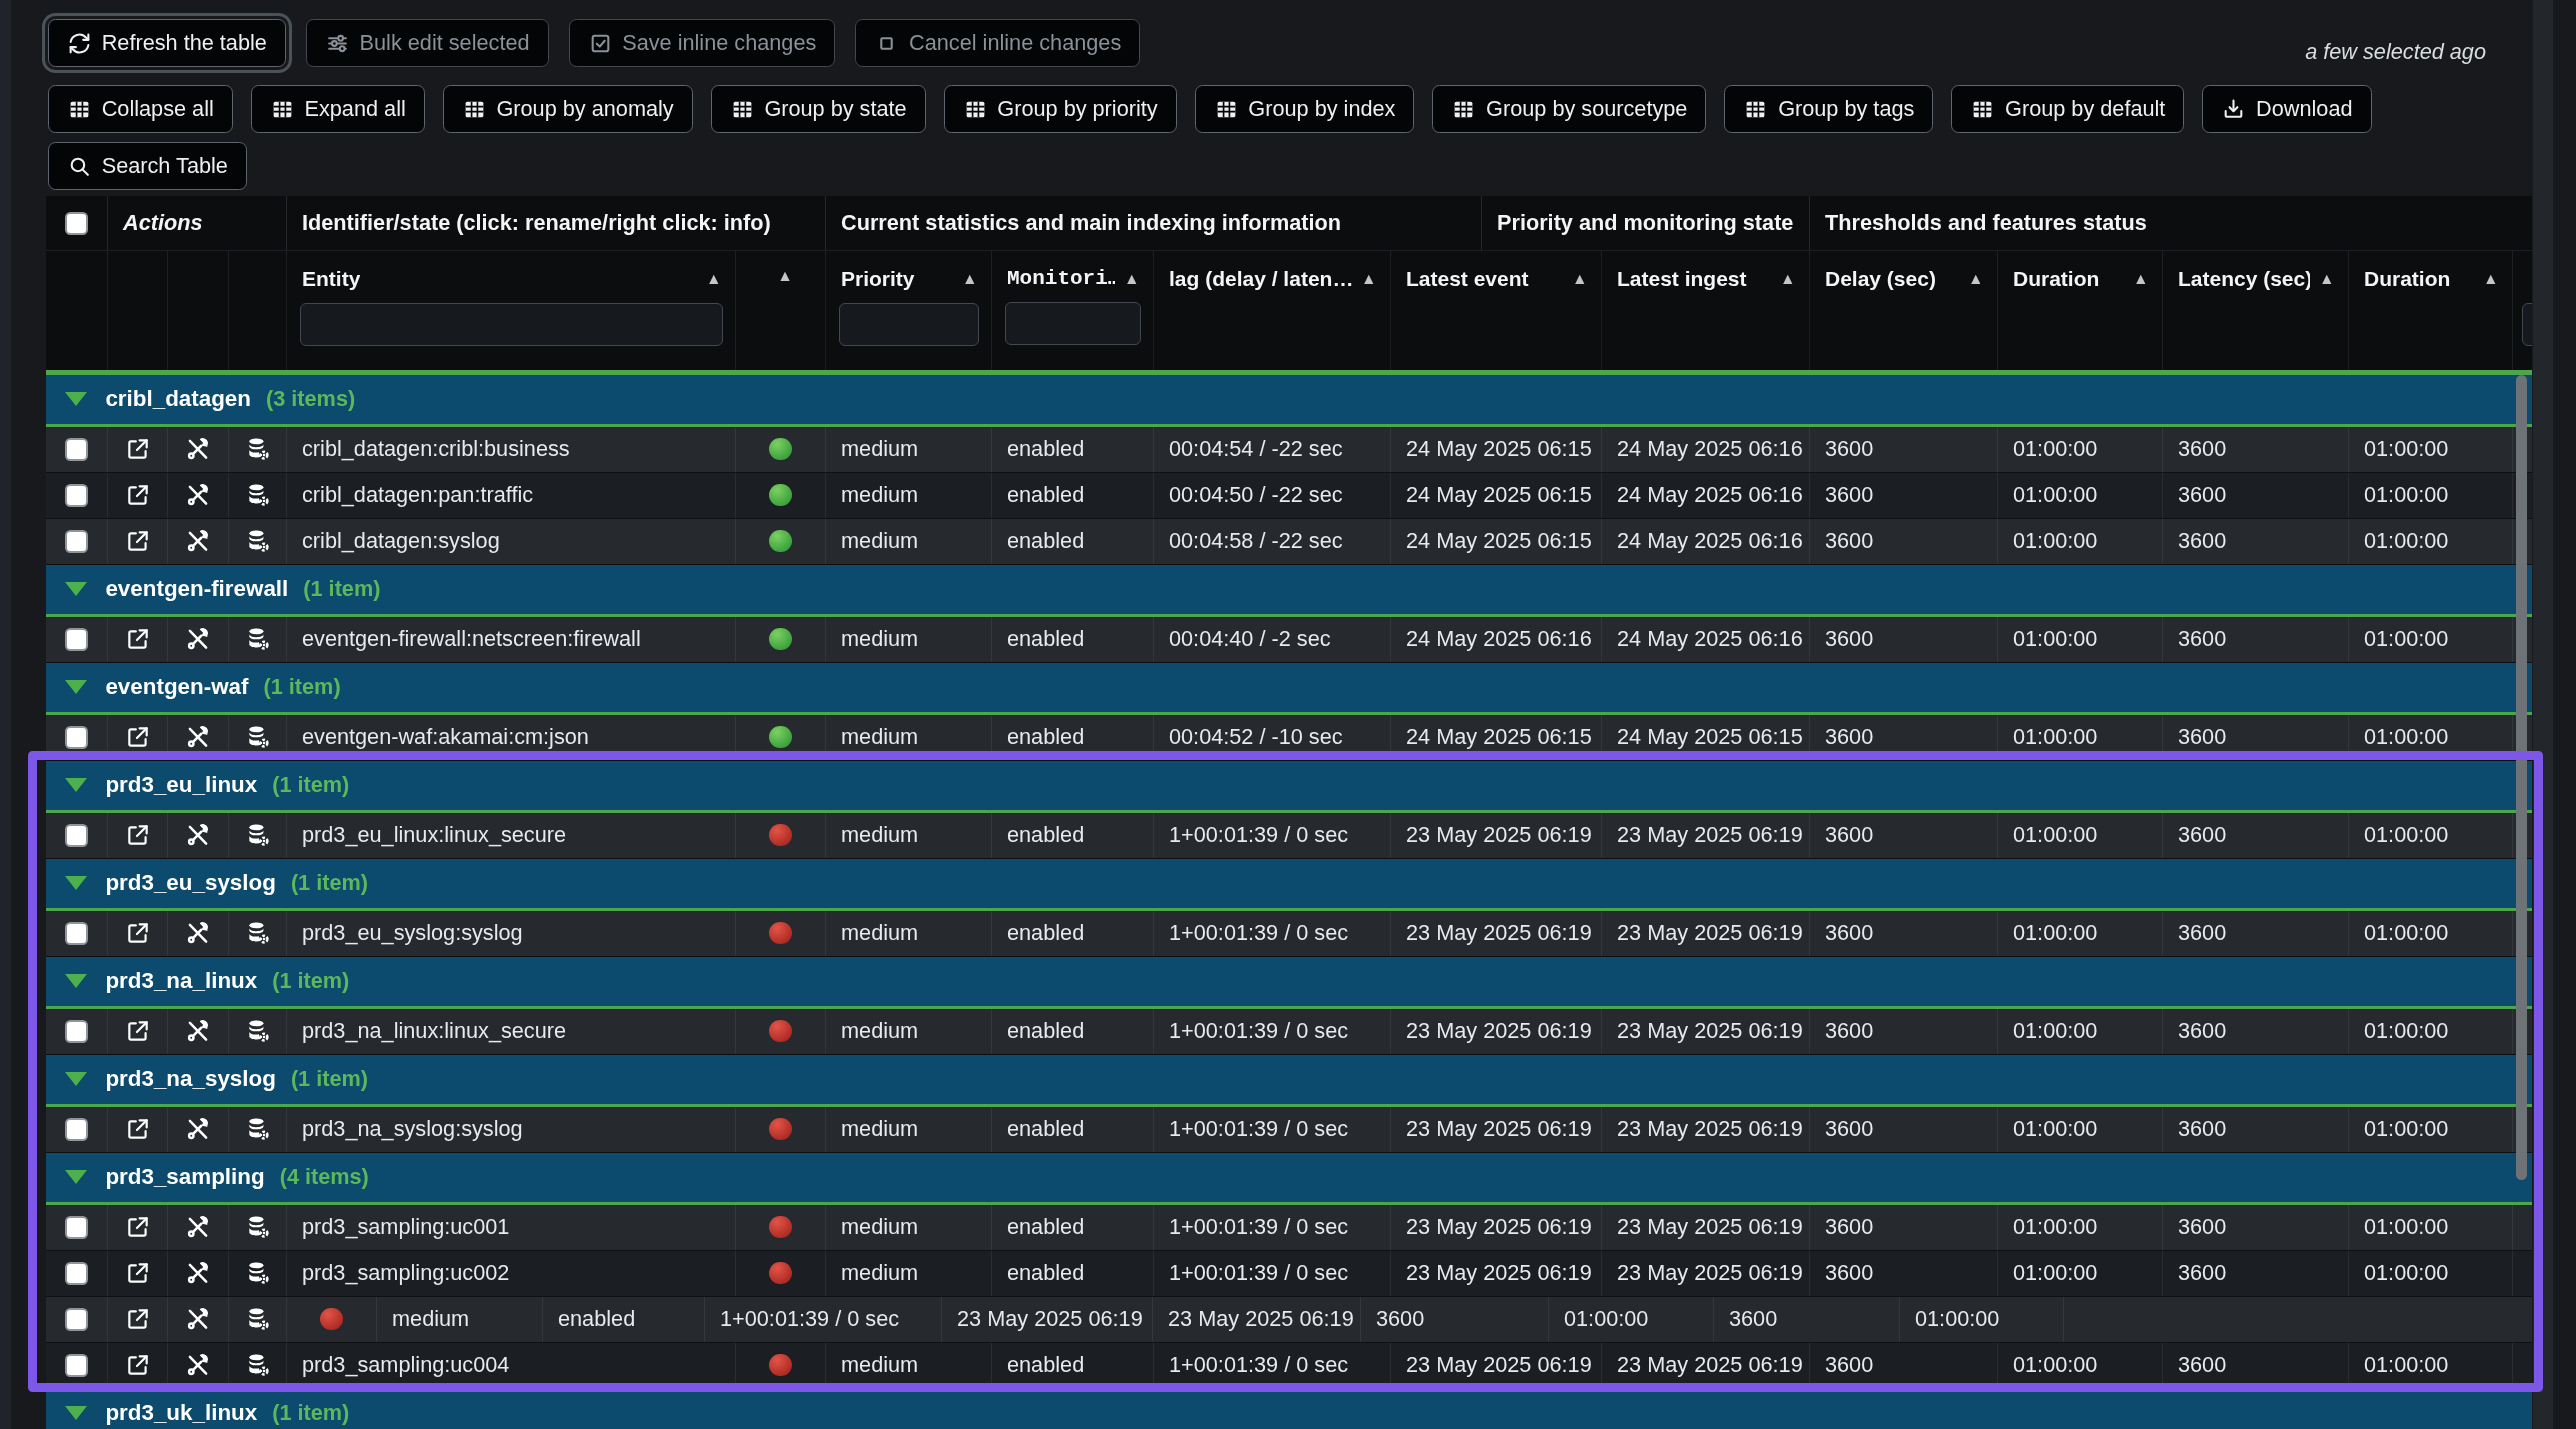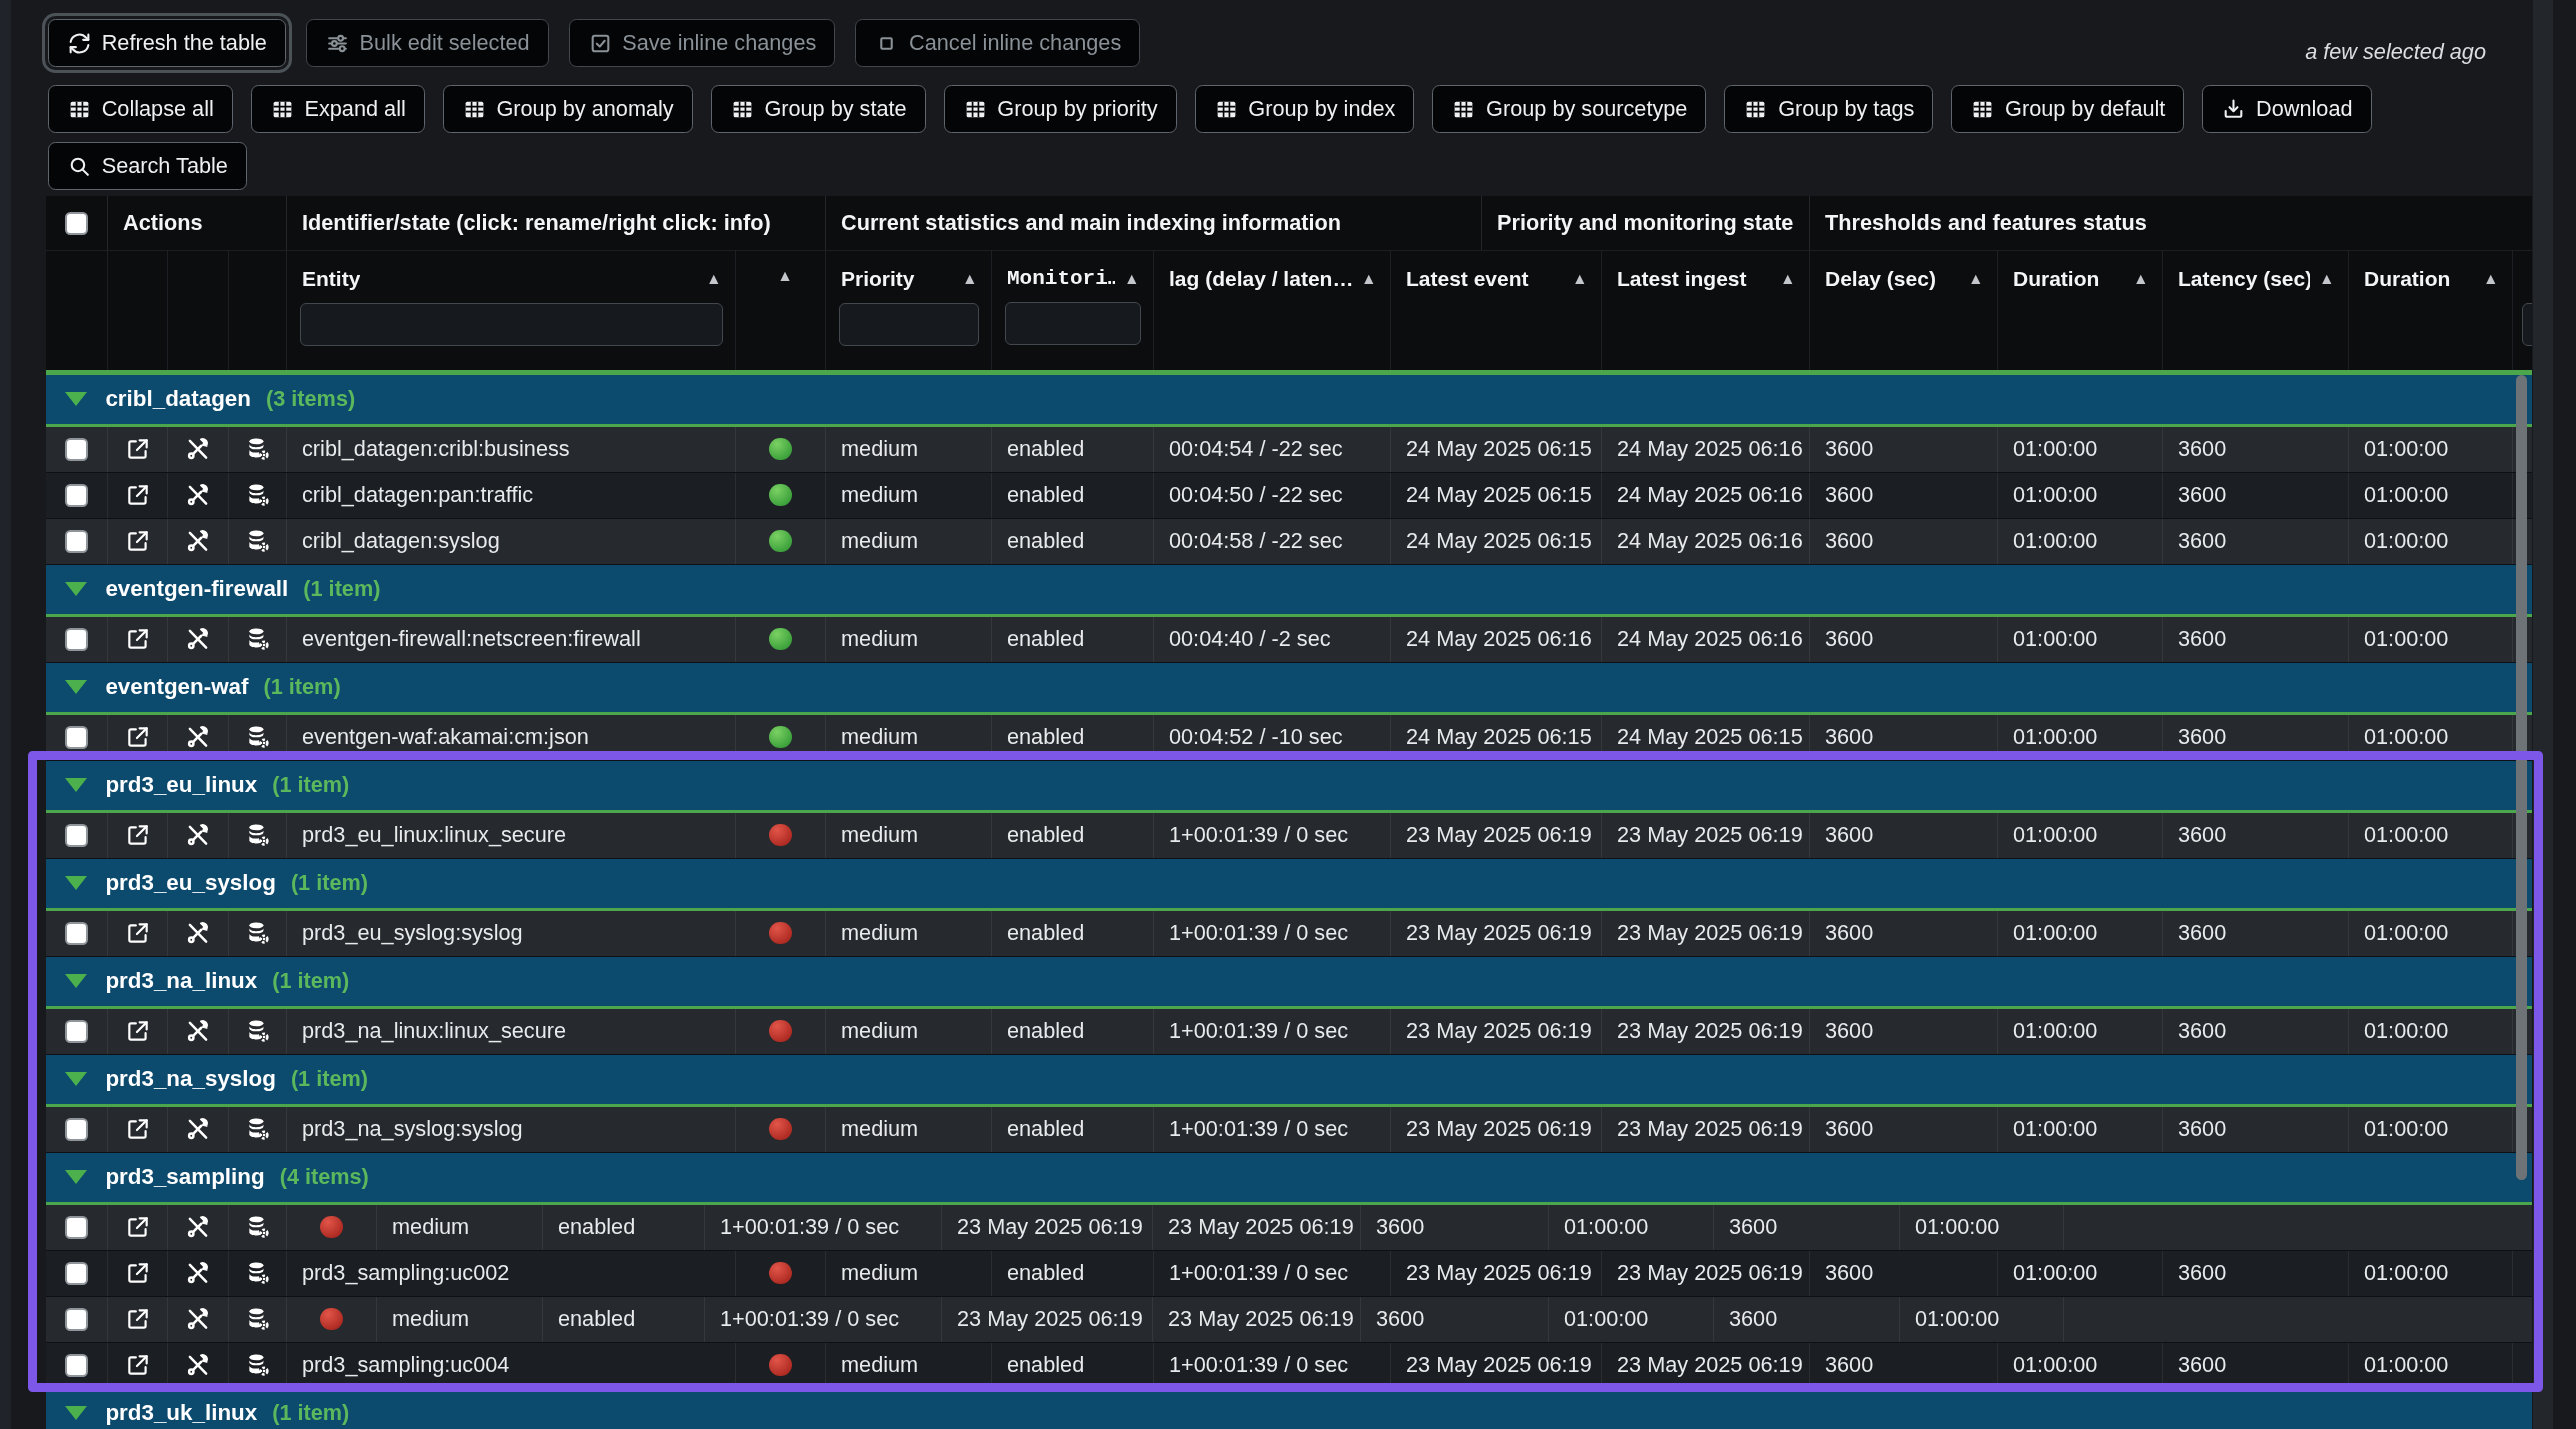--- a/index.html
+++ b/index.html
@@ -219,21 +219,21 @@
         </span>
         <span>Search Table</span>
       </button>
     </div>
 
   <div class="table" id="main-table">
     <div class="thead-groups" id="thead-groups">
         <div class="hg" style="width: 62px; justify-content: center; padding-left: 0px;">
           <span class="cb"></span>
         </div>
-        <div class="hg" style="width: 179px;">
+        <div class="hg" style="width: 179px; font-style: italic;">
           <span>Actions</span>
         </div>
         <div class="hg" style="width: 539px;">
           <span>Identifier/state (click: rename/right click: info)</span>
         </div>
         <div class="hg" style="width: 656px;">
           <span>Current statistics and main indexing information</span>
         </div>
         <div class="hg" style="width: 328px;">
           <span>Priority and monitoring state</span>
@@ -1021,20 +1021,23 @@
             <span class="act">
               <svg viewBox="0 0 24 24" fill="currentColor">
                 <ellipse cx="10.5" cy="4.9" rx="6.5" ry="2.7"></ellipse>
                 <path d="M4 7.6c0 1.5 2.9 2.7 6.5 2.7s6.5-1.2 6.5-2.7v2c0 1.5-2.9 2.7-6.5 2.7S4 11.1 4 9.6z"></path>
                 <path d="M4 12.6c0 1.5 2.9 2.7 6.5 2.7.8 0 1.6-.1 2.3-.2.2 1.6 1 3 2.2 3.9-1.3.5-2.8.8-4.5.8-3.6 0-6.5-1.2-6.5-2.7z"></path>
                 <circle cx="17.6" cy="17.6" r="3.1" fill="none" stroke="currentColor" stroke-width="2.3" stroke-dasharray="2.5 1.7"></circle>
                 <circle cx="17.6" cy="17.6" r="1.2"></circle>
               </svg>
             </span>
           </div>
+          <div class="tc txt" style="width: 449px;">
+            <span>prd3_sampling:uc001</span>
+          </div>
           <div class="tc center" style="width: 90px;">
             <span class="dot red"></span>
           </div>
           <div class="tc txt" style="width: 166px;">
             <span>medium</span>
           </div>
           <div class="tc txt" style="width: 162px;">
             <span>enabled</span>
           </div>
           <div class="tc txt" style="width: 237px;">

